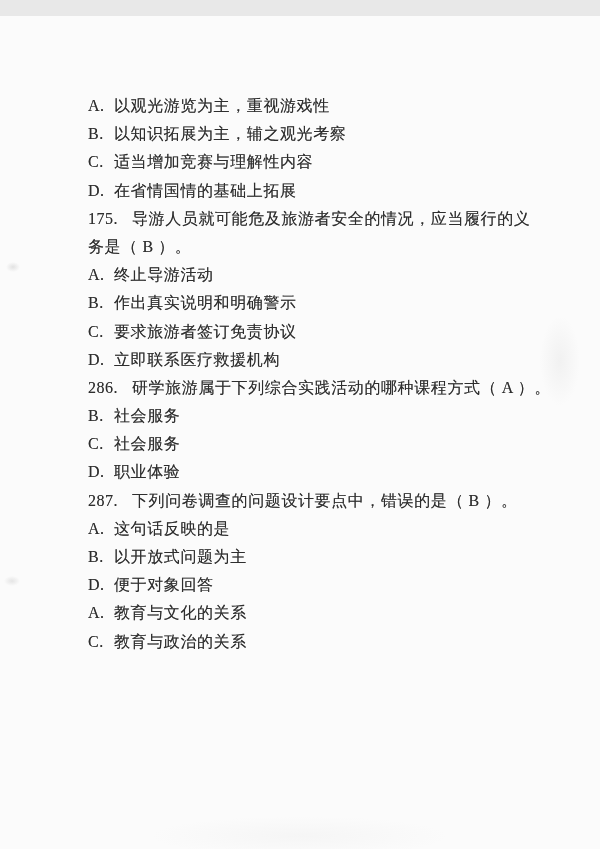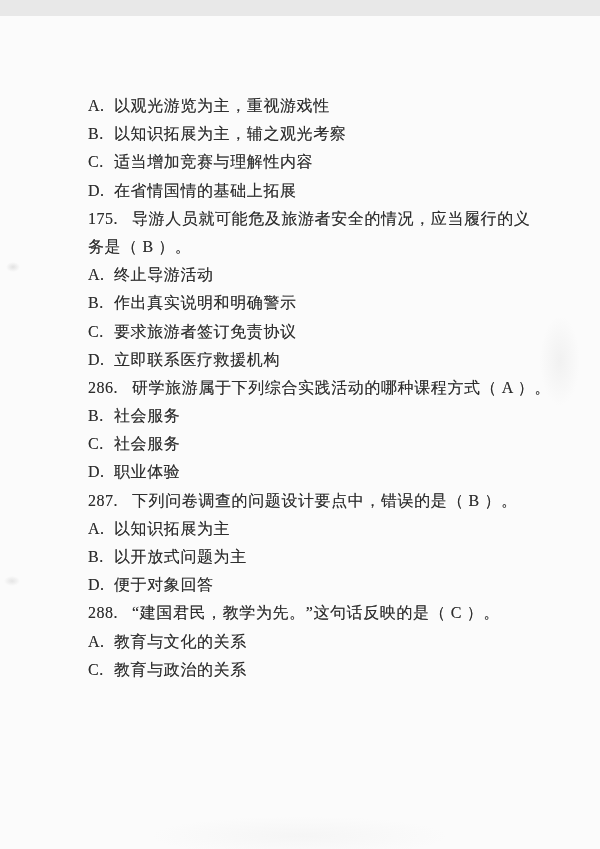--- a/index.html
+++ b/index.html
@@ -107,32 +107,29 @@
     <span class="opt-label">C.</span><span class="opt-text">社会服务</span>
   </div>
   <div class="line">
     <span class="opt-label">D.</span><span class="opt-text">职业体验</span>
   </div>
 
   <div class="line">
     <span class="q-num">287.</span><span class="stem-text">下列问卷调查的问题设计要点中，错误的是（ B ）。</span>
   </div>
   <div class="line">
-    <span class="opt-label">A.</span><span class="opt-text">以知识拓展为主</span>
+    <span class="opt-label">A.</span><span class="opt-text">这句话反映的是</span>
   </div>
   <div class="line">
     <span class="opt-label">B.</span><span class="opt-text">以开放式问题为主</span>
   </div>
   <div class="line">
     <span class="opt-label">D.</span><span class="opt-text">便于对象回答</span>
   </div>
 
-  <div class="line">
-    <span class="q-num">288.</span><span class="stem-text">“建国君民，教学为先。”这句话反映的是（ C ）。</span>
-  </div>
   <div class="line">
     <span class="opt-label">A.</span><span class="opt-text">教育与文化的关系</span>
   </div>
   <div class="line">
     <span class="opt-label">C.</span><span class="opt-text">教育与政治的关系</span>
   </div>
 
   <div class="artifact a1"></div>
   <div class="artifact a2"></div>
   <div class="artifact a3"></div>

